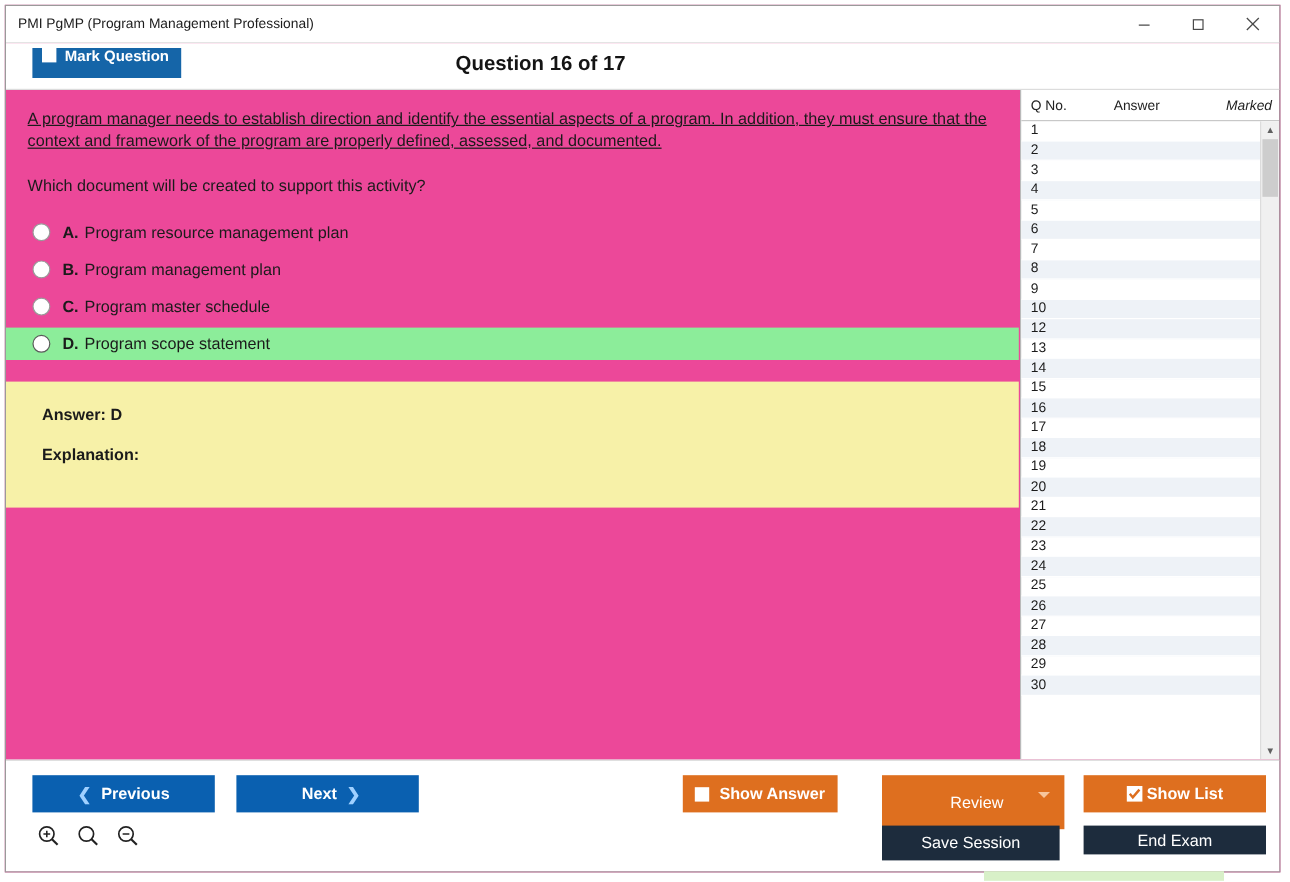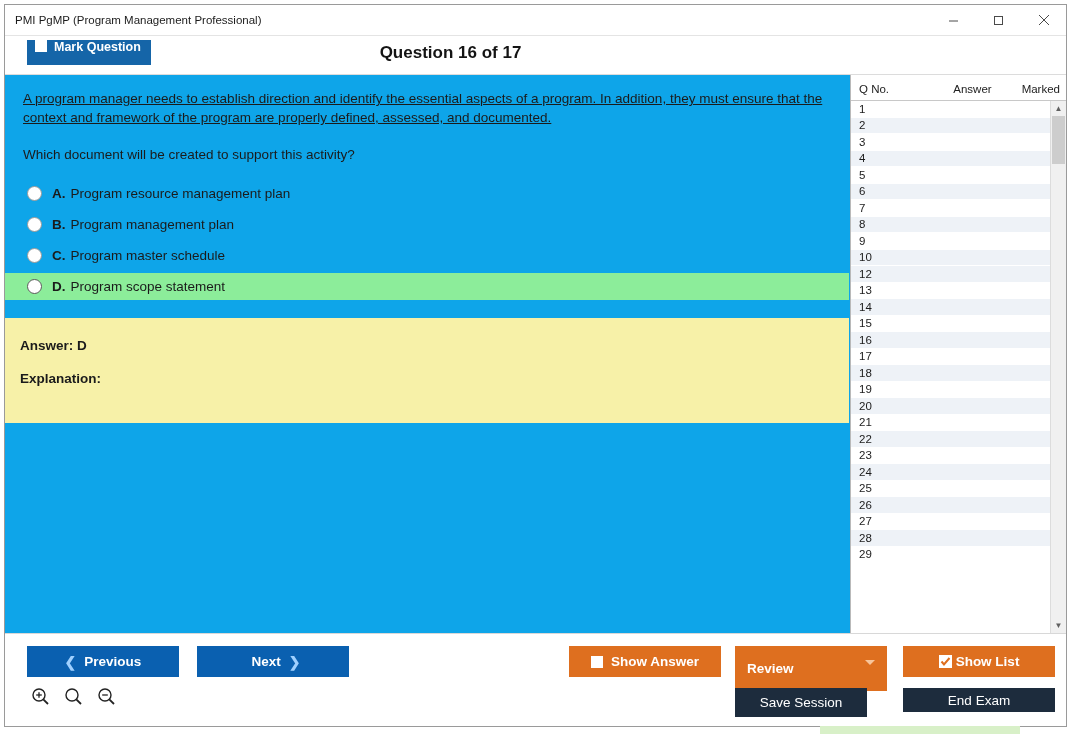--- a/index.html
+++ b/index.html
@@ -12,21 +12,21 @@
     height: 735px;
     font-family: "Liberation Sans", sans-serif;
     overflow: hidden;
   }
   .app-window {
     position: absolute;
     left: 4px;
     top: 4px;
     width: 1063px;
     height: 723px;
-    background: #0ea5e9;
+    background: #ec4899;
     border: 1px solid #9a9a9a;
     box-sizing: border-box;
     display: flex;
     flex-direction: column;
   }
   
   .titlebar {
     height: 30px;
     background: #ffffff;
     display: flex;
@@ -153,21 +153,21 @@
     flex: none;
     margin-right: 10px;
     box-sizing: border-box;
   }
   .option.correct .radio { border-color: #5a5a5a; }
   .opt-letter { font-weight: bold; margin-right: 5px; }
   .answer-box {
     margin: 18px 1px 0 0;
     background: #f7f1a8;
     height: 105px;
-    padding: 20px 0 0 15px;
+    padding: 20px 0 0 30px;
     box-sizing: border-box;
   }
   .answer-line {
     font-size: 13.5px;
     font-weight: bold;
     color: #1b1b1b;
     margin-bottom: 18px;
   }
   
   .list-pane {
@@ -183,22 +183,22 @@
     height: 22px;
     align-items: center;
     font-size: 11.5px;
     color: #222;
     border-bottom: 1px solid #c8c8c8;
     flex: none;
     padding-top: 3px;
     gap: 30px;
   }
   .col-qno { width: 48px; padding-left: 8px; }
-  .col-ans { width: 78px; text-align: right; }
-  .col-mark { flex: 1; text-align: left; padding-right: 6px;}
+  .col-ans { width: 78px; text-align: left; }
+  .col-mark { flex: 1; text-align: left; padding-right: 6px; font-style: italic;}
   .list-body-wrap {
     flex: 1;
     display: flex;
     overflow: hidden;
   }
   .list-rows {
     flex: 1;
     overflow: hidden;
   }
   .qrow {
@@ -265,47 +265,47 @@
     gap: 8px;
   }
   .btn-next {
     left: 192px; top: 12px; width: 152px; height: 31px;
     background: #0a60b0; font-weight: bold;
     gap: 8px;
     padding-left: 12px;
   }
   .chev { font-size: 14px; color: #9fd0ff; font-weight: bold; }
   .btn-show-answer {
-    left: 564px; top: 12px; width: 152px; height: 31px;
+    left: 564px; top: 12px; width: 129px; height: 31px;
     background: #de6f1f; font-weight: bold; gap: 8px;
   }
   .btn-review {
     left: 730px; top: 12px; width: 152px; height: 45px;
-    background: #de6f1f; font-weight: bold;
-    justify-content: flex-start; padding-left: 12px;
+    background: #de6f1f; font-weight: normal;
+    justify-content: center; padding-left: 12px;
   }
   .btn-review .tri {
     position: absolute; right: 12px; top: 14px;
     width: 0; height: 0;
     border-left: 5px solid transparent;
     border-right: 5px solid transparent;
     border-top: 5px solid #f7c59b;
   }
   .btn-show-list {
     left: 898px; top: 12px; width: 152px; height: 31px;
     background: #de6f1f; font-weight: bold; gap: 4px;
   }
   .chk-white {
     width: 13px; height: 13px; background: #ffffff;
     display: flex; align-items: center; justify-content: center;
     flex: none;
   }
   .chk-white svg { display:block; }
   .btn-save {
-    left: 730px; top: 54px; width: 132px; height: 29px;
+    left: 730px; top: 54px; width: 148px; height: 29px;
     background: #1d2c3d;
   }
   .btn-end {
     left: 898px; top: 54px; width: 152px; height: 24px;
     background: #1d2c3d;
   }
   .zoom-bar {
     position: absolute;
     left: 26px; top: 53px;
     display: flex;
@@ -530,20 +530,25 @@
               <span class="a"></span>
               <span class="m"></span>
             </div>
             <div class="qrow alt">
               <span class="n">28</span>
               <span class="a"></span>
               <span class="m"></span>
             </div>
             <div class="qrow">
               <span class="n">29</span>
+              <span class="a"></span>
+              <span class="m"></span>
+            </div>
+            <div class="qrow alt">
+              <span class="n">30</span>
               <span class="a"></span>
               <span class="m"></span>
             </div>
           </div>
         <div class="scrollbar">
           <div class="sb-arrow">▲</div>
           <div class="sb-track">
             <div class="sb-thumb"></div>
           </div>
           <div class="sb-arrow">▼</div>

